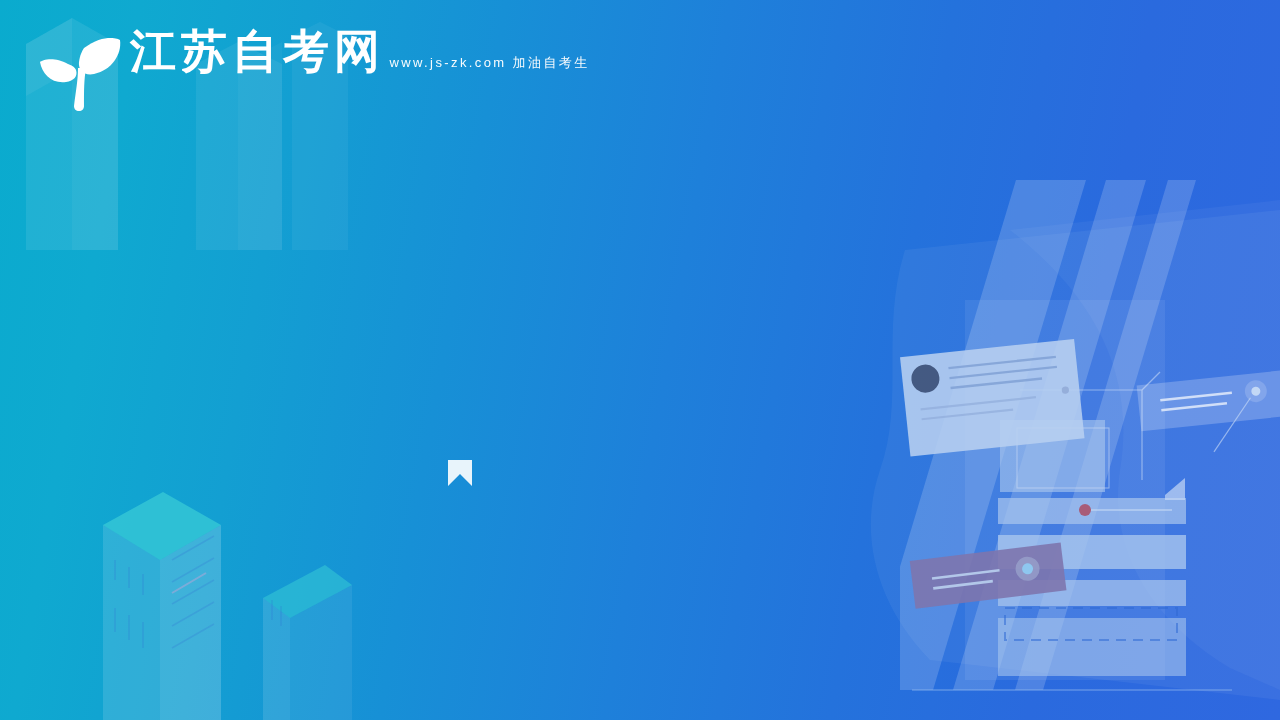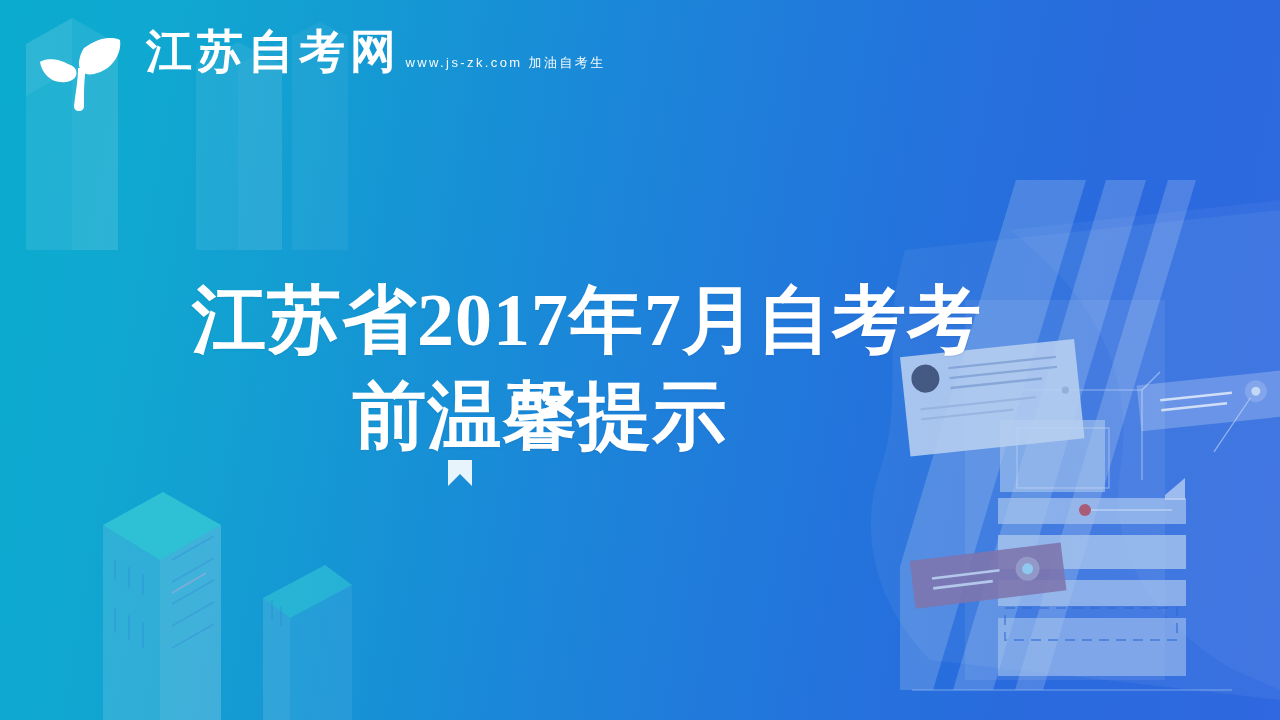--- a/index.html
+++ b/index.html
@@ -29,21 +29,21 @@
   .layer svg{ display:block; width:1280px; height:720px; }
 
   
   #logo{
     position:absolute;
     left:34px; top:22px;
     display:flex; align-items:flex-start;
     z-index:40;
   }
   #logo-mark{ width:92px; height:92px; flex:0 0 auto; margin-top:2px; }
-  #logo-text{ margin-left:20px; padding-top:6px; }
+  #logo-text{ margin-left:4px; padding-top:6px; }
   #logo-title{
     font-family:"Liberation Sans", sans-serif;
     font-weight:bold;
     font-size:46px;
     line-height:1.04;
     letter-spacing:5px;
     color:#ffffff;
     white-space:nowrap;
   }
   #logo-sub{
@@ -236,18 +236,14 @@
         <path d="M34 40 C20 32, 8 36, 6 38 C8 50, 18 60, 32 58 C40 57, 44 52, 42 46 C41 43, 37 41, 34 40 Z" fill="#ffffff"></path>
         <path d="M44 44 C44 56, 42 66, 40 82 C40 85, 42 87, 45 87 C48 87, 50 85, 50 82 C50 66, 50 56, 52 44 Z" fill="#ffffff"></path>
       </svg>
     </span>
     <span id="logo-text">
       <span id="logo-title">江苏自考网</span>
       <span id="logo-sub">www.js-zk.com 加油自考生</span>
     </span>
   </div>
 
-  <div id="headline">
-    <span class="ln ln1">江苏省2017年7月自考考</span>
-    <span class="ln ln2">前温馨提示</span>
-  </div>
 
 </div>
 
 </body></html>

